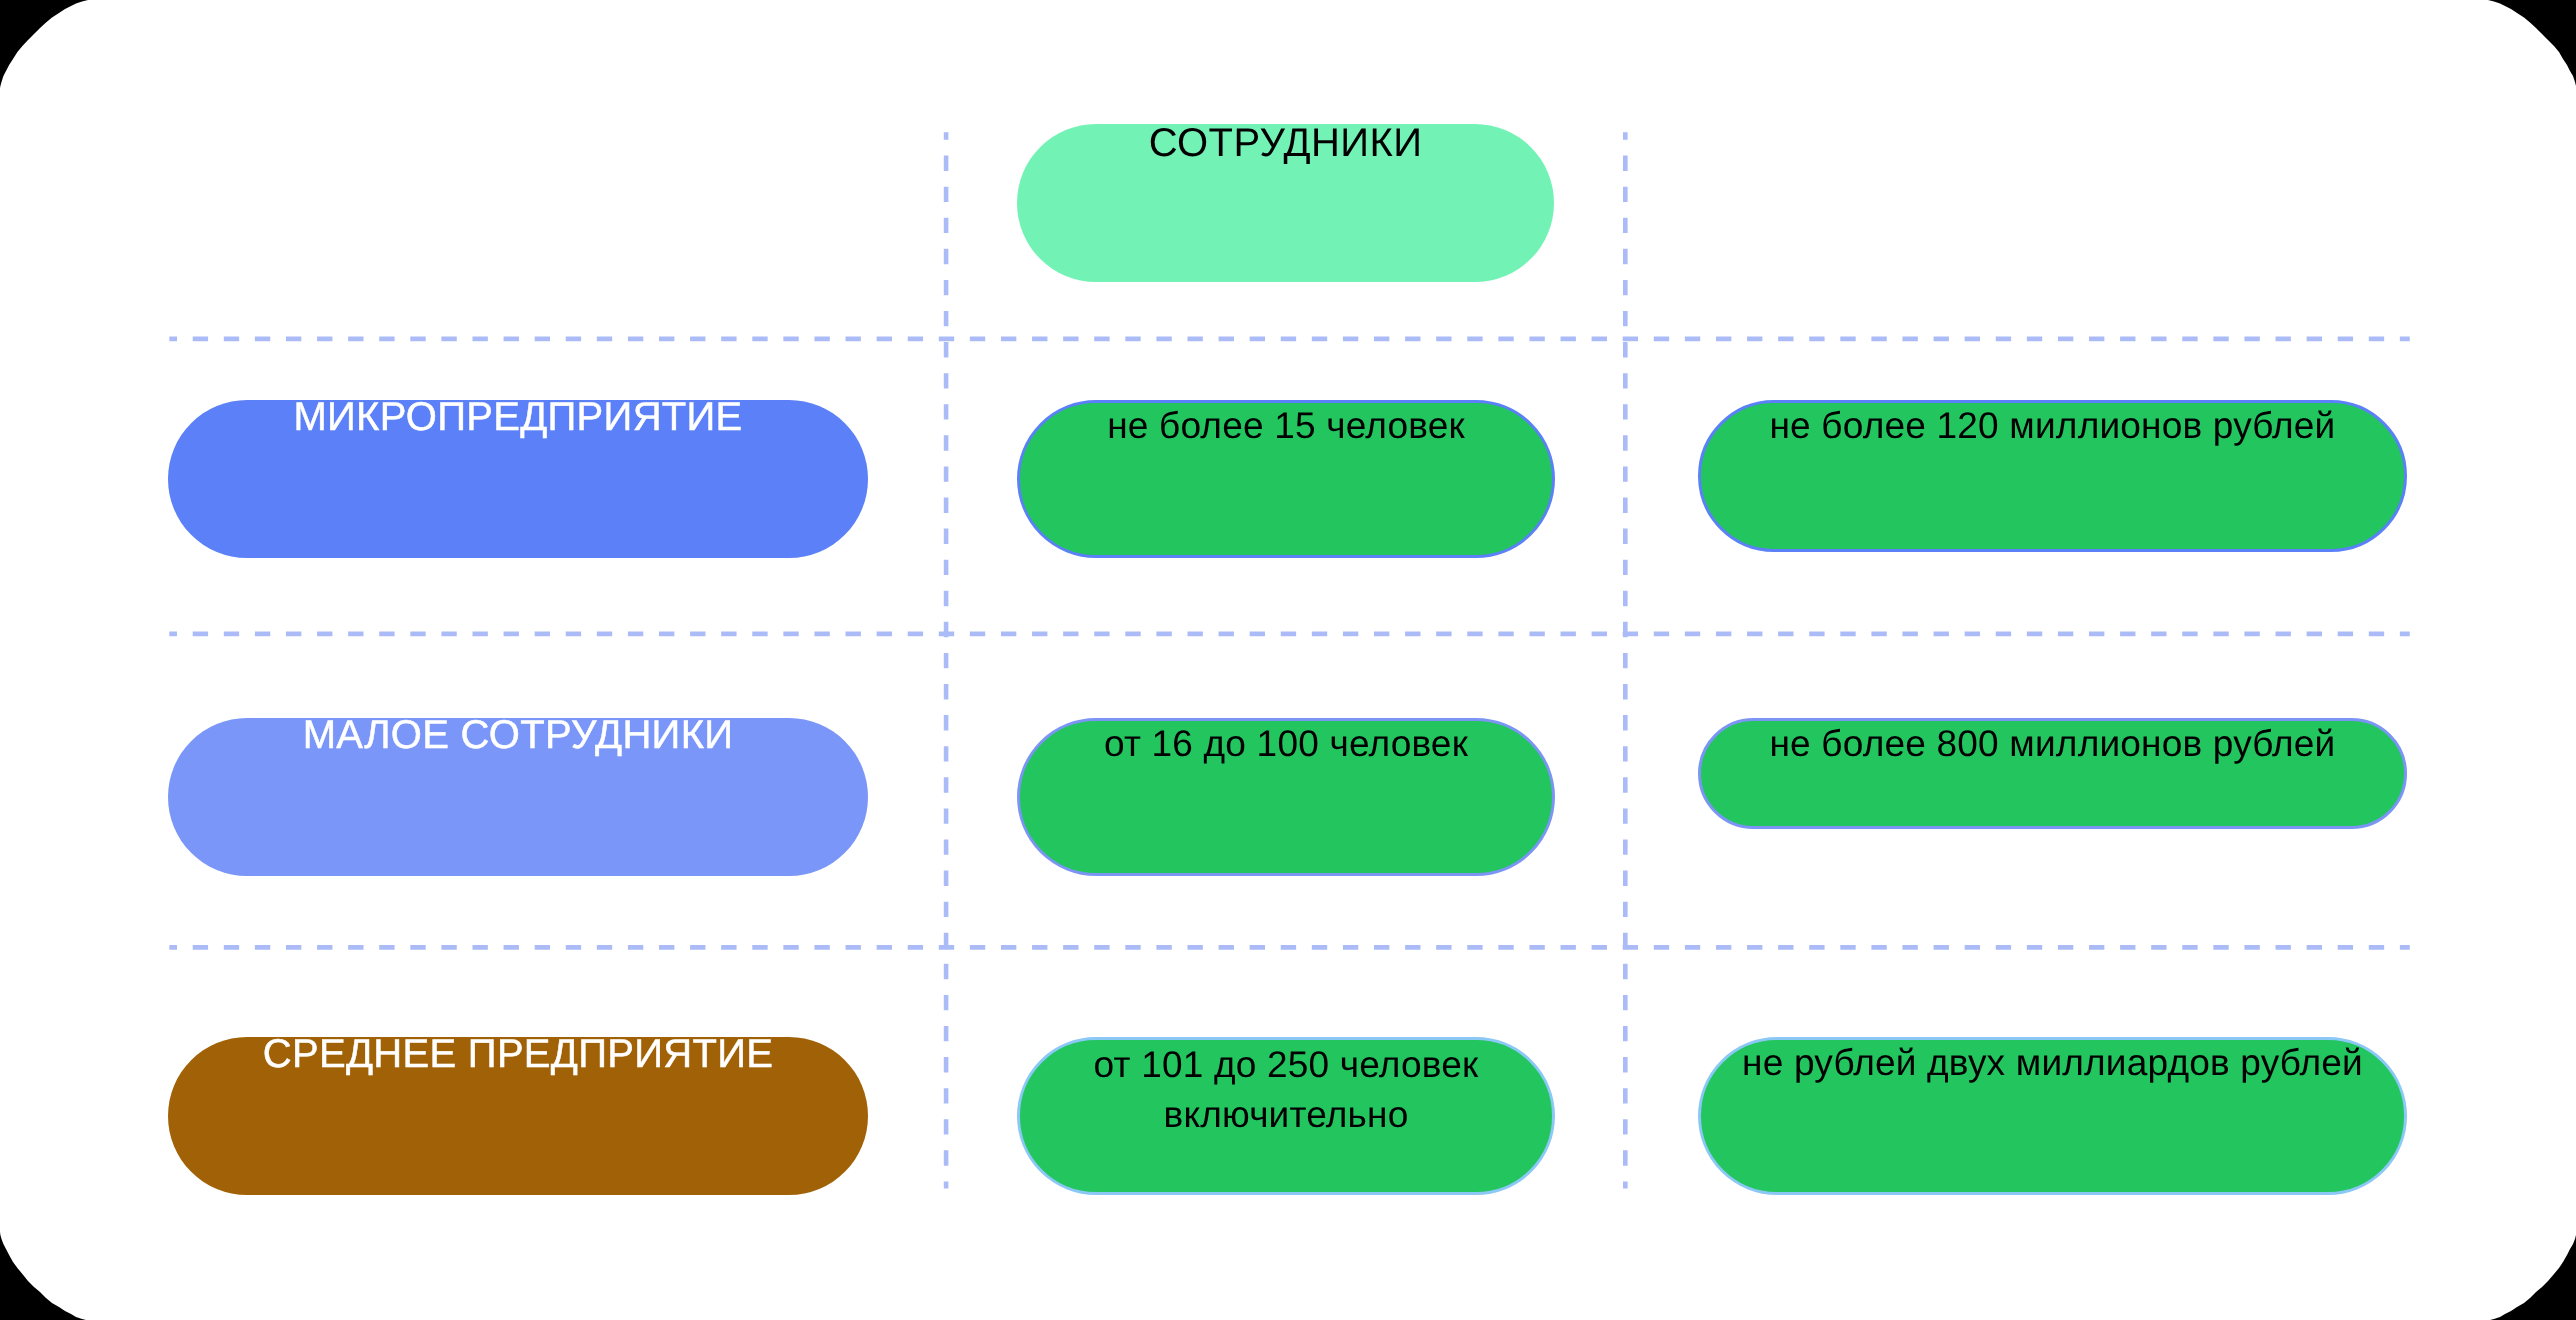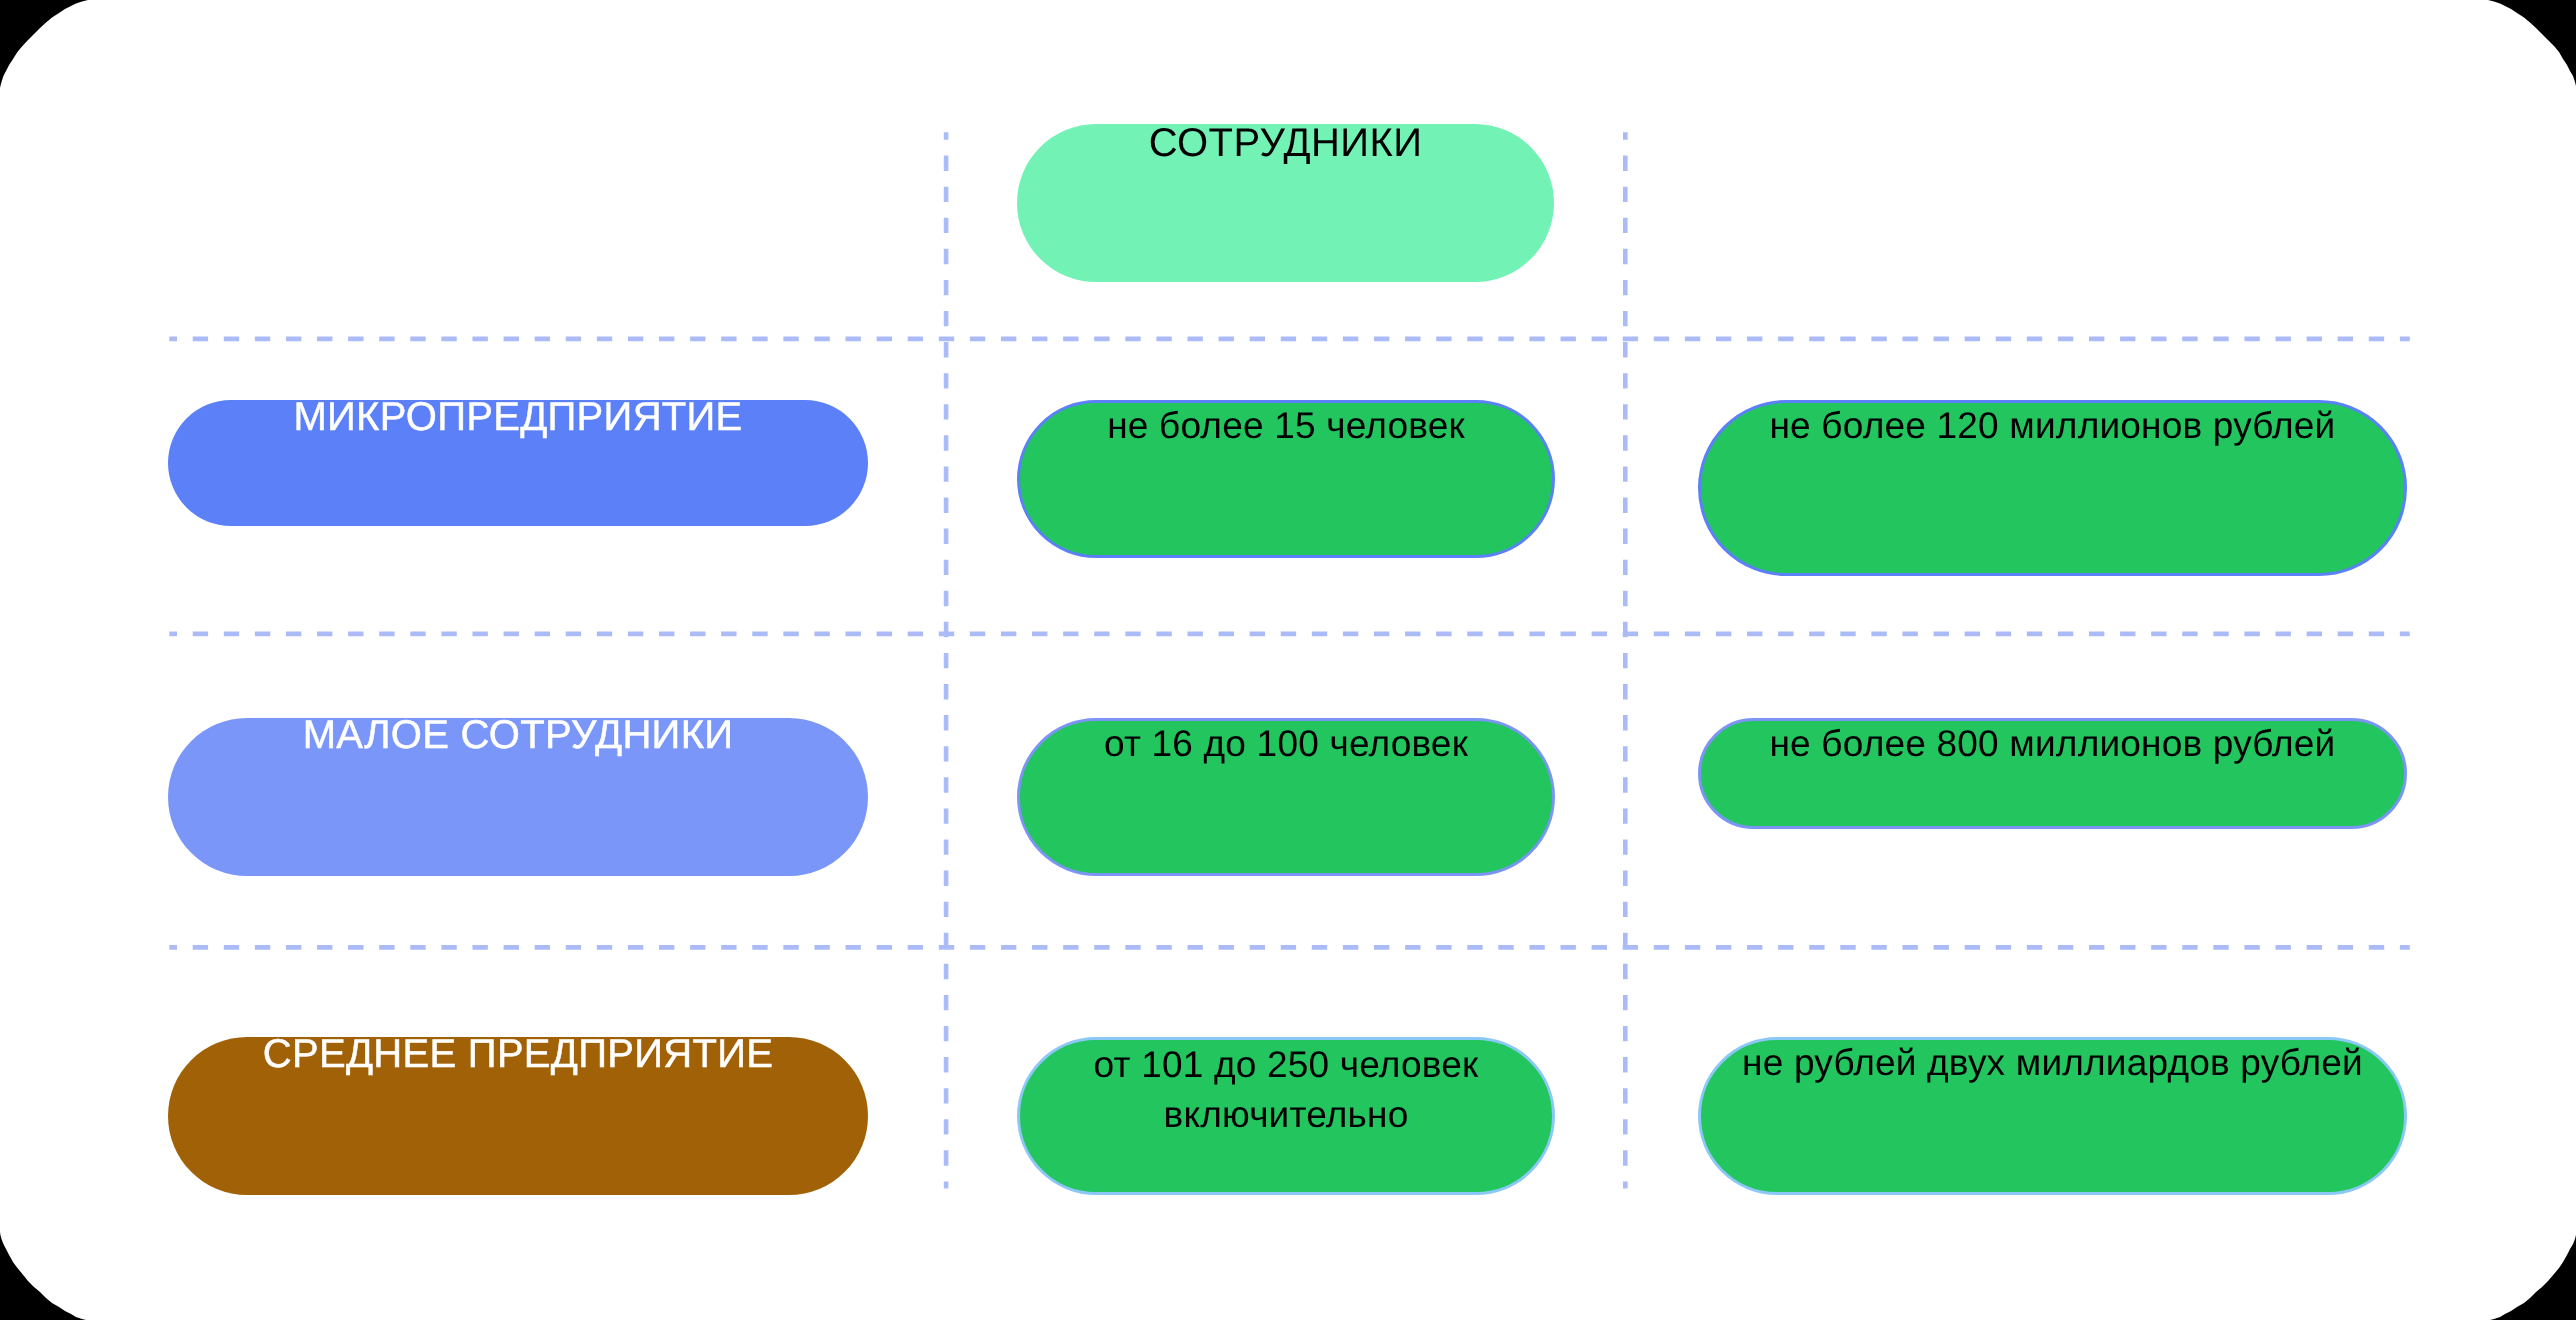--- a/index.html
+++ b/index.html
@@ -46,27 +46,27 @@
       <line x1="220" y1="1233" x2="3136" y2="1233"></line>
       <line x1="1231" y1="172" x2="1231" y2="1547"></line>
       <line x1="2115" y1="172" x2="2115" y2="1547"></line>
     </g>
   </svg>
 
   <div class="pill pill-head" style="left:1017px;top:124px;width:537px;height:158px;">
     <span>СОТРУДНИКИ</span>
   </div>
 
-  <div class="pill pill-cat row-1" style="left:168px;top:400px;width:700px;height:126px">
+  <div class="pill pill-cat row-1" style="left:168px;top:400px;width:700px;height:158px">
     <span>МИКРОПРЕДПРИЯТИЕ</span>
   </div>
   <div class="pill pill-out row-1" style="left:1017px;top:400px;width:538px;height:158px">
     <span>не более 15 человек</span>
   </div>
-  <div class="pill pill-out row-1" style="left:1698px;top:400px;width:709px;height:176px">
+  <div class="pill pill-out row-1" style="left:1698px;top:400px;width:709px;height:152px">
     <span>не более 120 миллионов рублей</span>
   </div>
 
   <div class="pill pill-cat row-2" style="left:168px;top:718px;width:700px;height:158px">
     <span>МАЛОЕ СОТРУДНИКИ</span>
   </div>
   <div class="pill pill-out row-2" style="left:1017px;top:718px;width:538px;height:158px">
     <span>от 16 до 100 человек</span>
   </div>
   <div class="pill pill-out row-2" style="left:1698px;top:718px;width:709px;height:111px">

